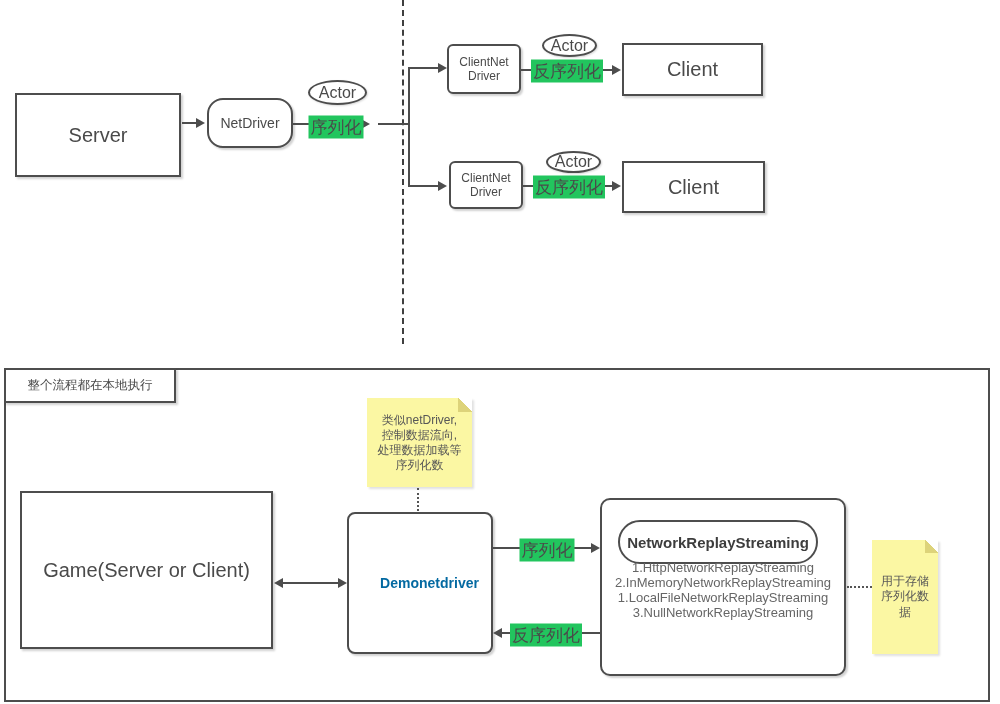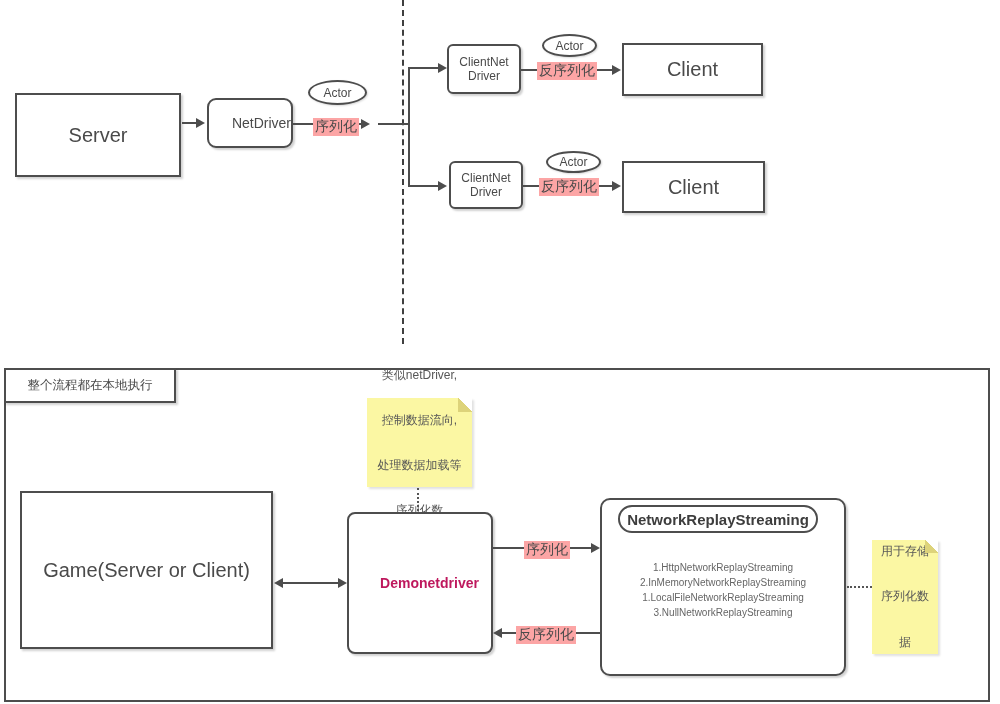--- a/index.html
+++ b/index.html
@@ -9,54 +9,54 @@
     --note-fold:#ddd37a;
   }
   *{box-sizing:border-box;margin:0;padding:0;}
   html,body{background:#fff;}
   body{font-family:"Liberation Sans","DejaVu Sans",sans-serif;color:var(--text);}
   .canvas{position:relative;width:1000px;height:704px;background:#fff;overflow:hidden;}
 
   .box{position:absolute;border:2px solid var(--stroke);background:#fff;
        display:flex;align-items:center;justify-content:center;text-align:center;
        box-shadow:2px 2px 2px rgba(0,0,0,0.18);color:var(--text);}
-  .r5{border-radius:9px;justify-content:flex-end;} .r6{border-radius:6px;} .r8{border-radius:8px;} .r10{border-radius:10px;}
+  .r5{border-radius:16px;} .r6{border-radius:6px;} .r8{border-radius:8px;} .r10{border-radius:10px;}
   .oval{position:absolute;border:2px solid var(--stroke);background:#fff;border-radius:50%;
-        display:flex;align-items:center;justify-content:center;font-size:12px;
+        display:flex;align-items:center;justify-content:center;font-size:16px;
         box-shadow:1px 1px 2px rgba(0,0,0,0.15);color:var(--text);}
 
   .hline{position:absolute;height:0;border-top:2px solid var(--stroke);}
   .vline{position:absolute;width:0;border-left:2px solid var(--stroke);}
   .dashed{border-left:2px dashed #3f3f3f;}
   .dotted-v{position:absolute;width:0;border-left:2px dotted #555;}
   .dotted-h{position:absolute;height:0;border-top:2px dotted #555;}
 
   .ar{position:absolute;width:0;height:0;border-top:5px solid transparent;
       border-bottom:5px solid transparent;border-left:9px solid var(--stroke);}
   .al{position:absolute;width:0;height:0;border-top:5px solid transparent;
       border-bottom:5px solid transparent;border-right:9px solid var(--stroke);}
 
-  .lbl{position:absolute;background:#fca5a5;font-size:14px;padding:0 2px;white-space:nowrap;
+  .lbl{position:absolute;background:#22c55e;font-size:17px;padding:0 2px;white-space:nowrap;
        transform:translate(-50%,-50%);color:var(--text);}
 
   .note{position:absolute;background:var(--note-bg);color:#575757;font-size:12px;
         line-height:15px;text-align:center;display:flex;flex-direction:column;
-        justify-content:center;box-shadow:2px 2px 2px rgba(0,0,0,0.12);gap:30px;}
+        justify-content:center;box-shadow:2px 2px 2px rgba(0,0,0,0.12);}
   .fold{position:absolute;top:0;right:0;width:14px;height:14px;
         background:linear-gradient(225deg,#ffffff 0%,#ffffff 49%,var(--note-fold) 50%,var(--note-fold) 100%);}
 
   .two-line{font-size:12px;line-height:14px;}
   .big{font-size:20px;}
   .mid{font-size:14px;}
-  .bold{font-weight:bold;color:#be185d;padding-left:19px;}
+  .bold{font-weight:bold;color:#0369a1;padding-left:19px;}
 
   .pill{position:absolute;border:2px solid var(--stroke);background:#fff;border-radius:22px;
         display:flex;align-items:center;justify-content:center;font-weight:bold;
         font-size:15px;color:#3d3d3d;}
-  .impl-list{position:absolute;text-align:center;font-size:10px;line-height:15px;color:#666;}
+  .impl-list{position:absolute;text-align:center;font-size:13px;line-height:15px;color:#666;}
 </style>
 </head>
 <body>
 
 <div class="canvas">
 
   <div class="vline dashed" style="left:402px;top:0;height:344px"></div>
 
   <div class="box big" style="left:15px;top:93px;width:166px;height:84px">
     <span>Server</span>
@@ -155,21 +155,21 @@
   <div class="hline" style="left:493px;top:547px;width:98px"></div>
   <div class="ar" style="left:591px;top:543px"></div>
   <div class="lbl" style="left:547px;top:550px">序列化</div>
 
   <div class="hline" style="left:502px;top:632px;width:98px"></div>
   <div class="al" style="left:493px;top:628px"></div>
   <div class="lbl" style="left:546px;top:635px">反序列化</div>
 
   <div class="box r10" style="left:600px;top:498px;width:246px;height:178px"></div>
 
-  <div class="pill" style="left:618px;top:505px;width:200px;height:28px">
+  <div class="pill" style="left:618px;top:520px;width:200px;height:44px">
     <span>NetworkReplayStreaming</span>
   </div>
 
   <div class="impl-list" style="left:604px;top:560px;width:238px">
     <div>1.HttpNetworkReplayStreaming</div>
     <div>2.InMemoryNetworkReplayStreaming</div>
     <div>1.LocalFileNetworkReplayStreaming</div>
     <div>3.NullNetworkReplayStreaming</div>
   </div>
 

